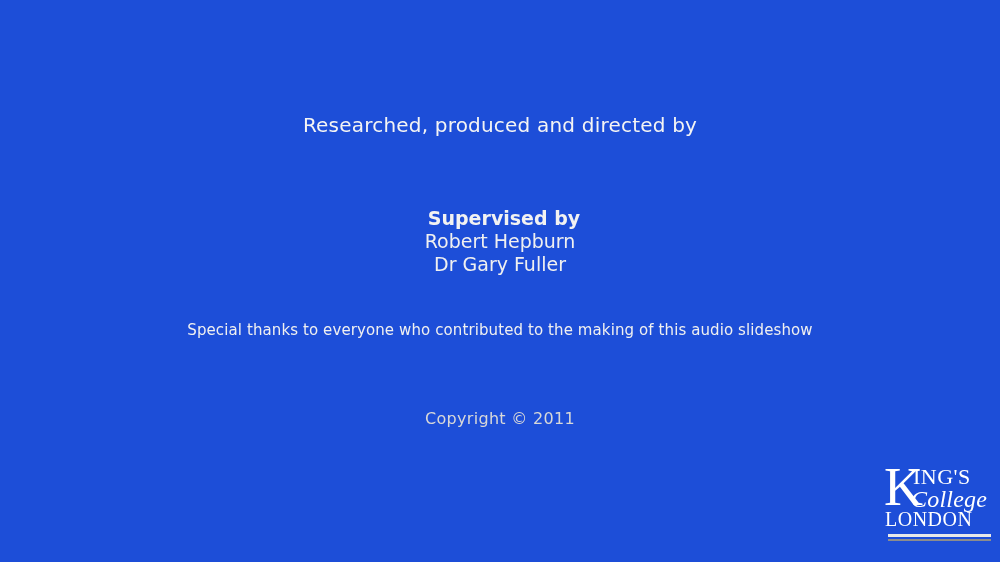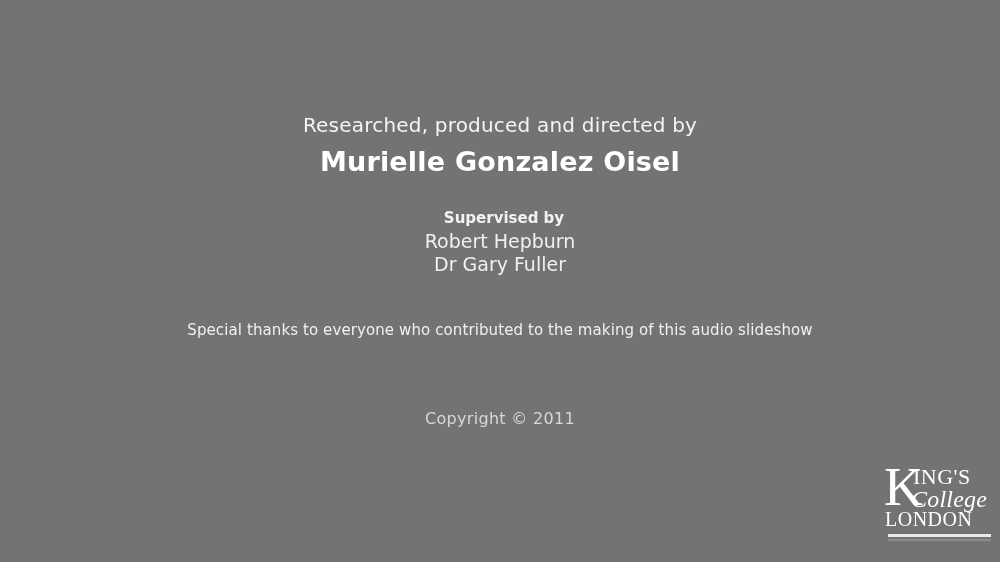--- a/index.html
+++ b/index.html
@@ -11,21 +11,21 @@
     width: 1000px;
     height: 562px;
     overflow: hidden;
     font-family: "DejaVu Sans", sans-serif;
     position: relative;
   }
 
   #slide {
     position: absolute;
     inset: 0;
-    background: #737373;
+    background: #1d4ed8;
   }
 
   .credits-block {
     position: absolute;
     left: 0;
     right: 0;
     text-align: center;
     color: #ffffff;
   }
 
@@ -45,21 +45,21 @@
     font-weight: 700;
     letter-spacing: 0.2px;
     color: #ffffff;
   }
 
   
   #supervised-group {
     top: 207px;
   }
   #supervised-group .sup-heading {
-    font-size: 15px;
+    font-size: 19px;
     font-weight: 600;
     line-height: 23px;
     color: #f2f2f2;
     padding-left: 8px;
   }
   #supervised-group .sup-name {
     font-size: 19px;
     font-weight: 400;
     line-height: 23px;
     color: #f0f0f0;
@@ -153,21 +153,20 @@
     background: #8c8c8c;
   }
 </style>
 </head>
 <body>
 
 <div id="slide">
 
   <div class="credits-block" id="line-directed-by">Researched, produced and directed by</div>
 
-  <div class="credits-block" id="line-director-name">Murielle Gonzalez Oisel</div>
 
   <div class="credits-block" id="supervised-group">
     <div class="sup-heading">Supervised by</div>
     <div class="sup-name">Robert Hepburn</div>
     <div class="sup-name">Dr Gary Fuller</div>
   </div>
 
   <div class="credits-block" id="line-special-thanks">Special thanks to everyone who contributed to the making of this audio slideshow</div>
 
   <div class="credits-block" id="line-copyright">Copyright © 2011</div>

